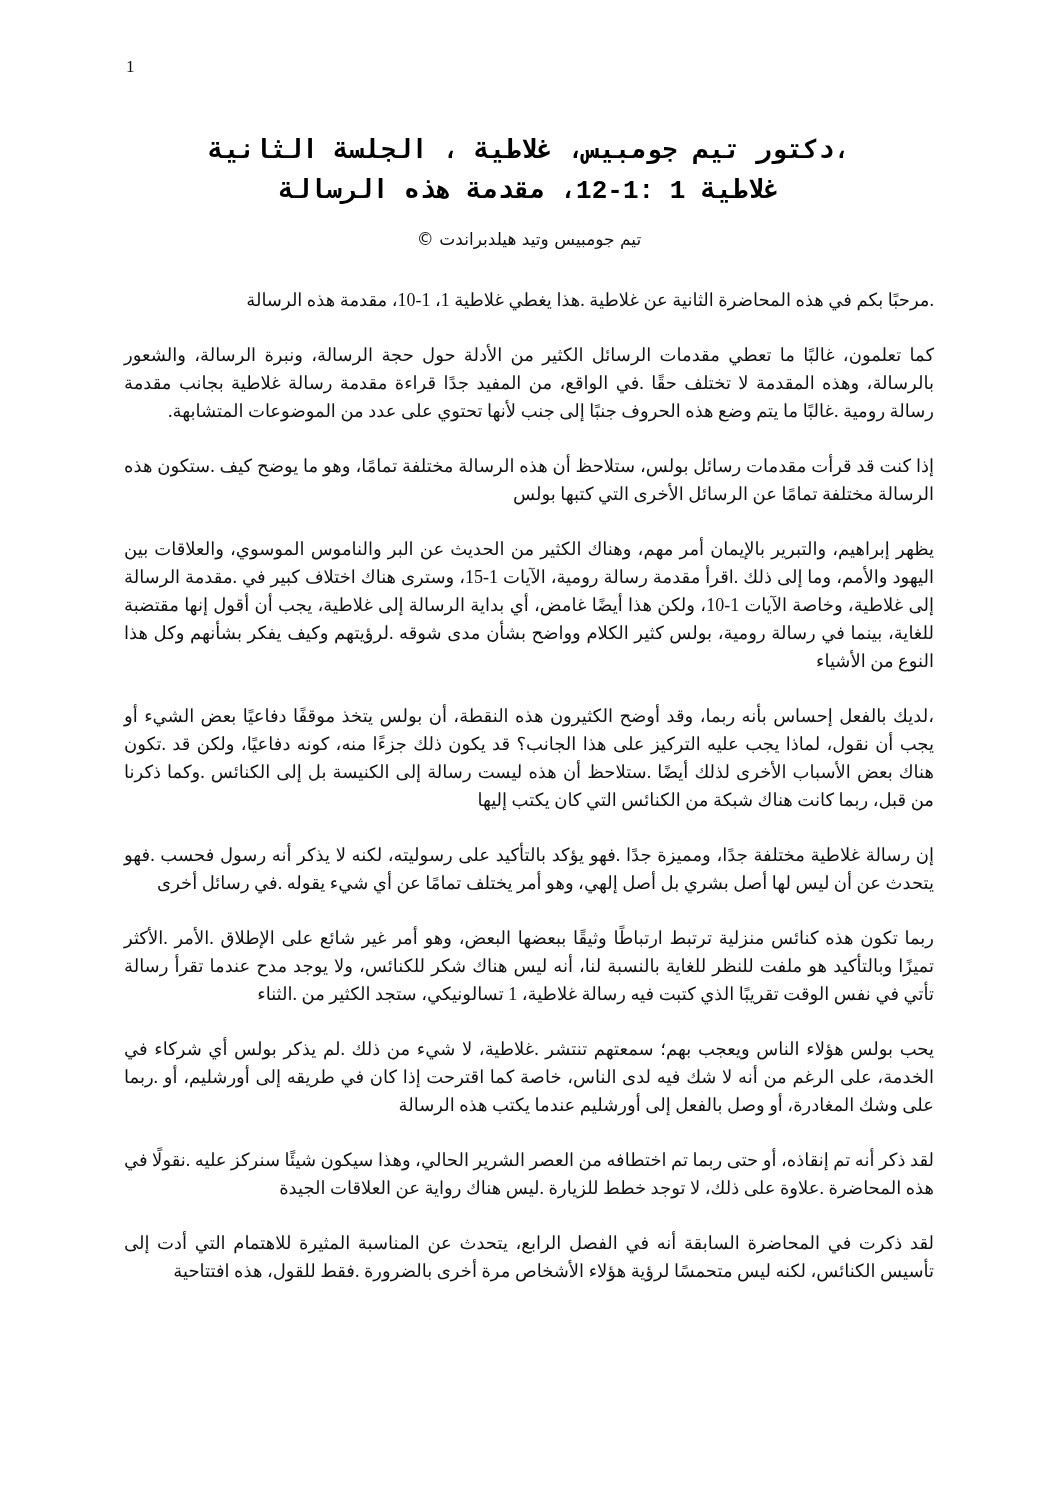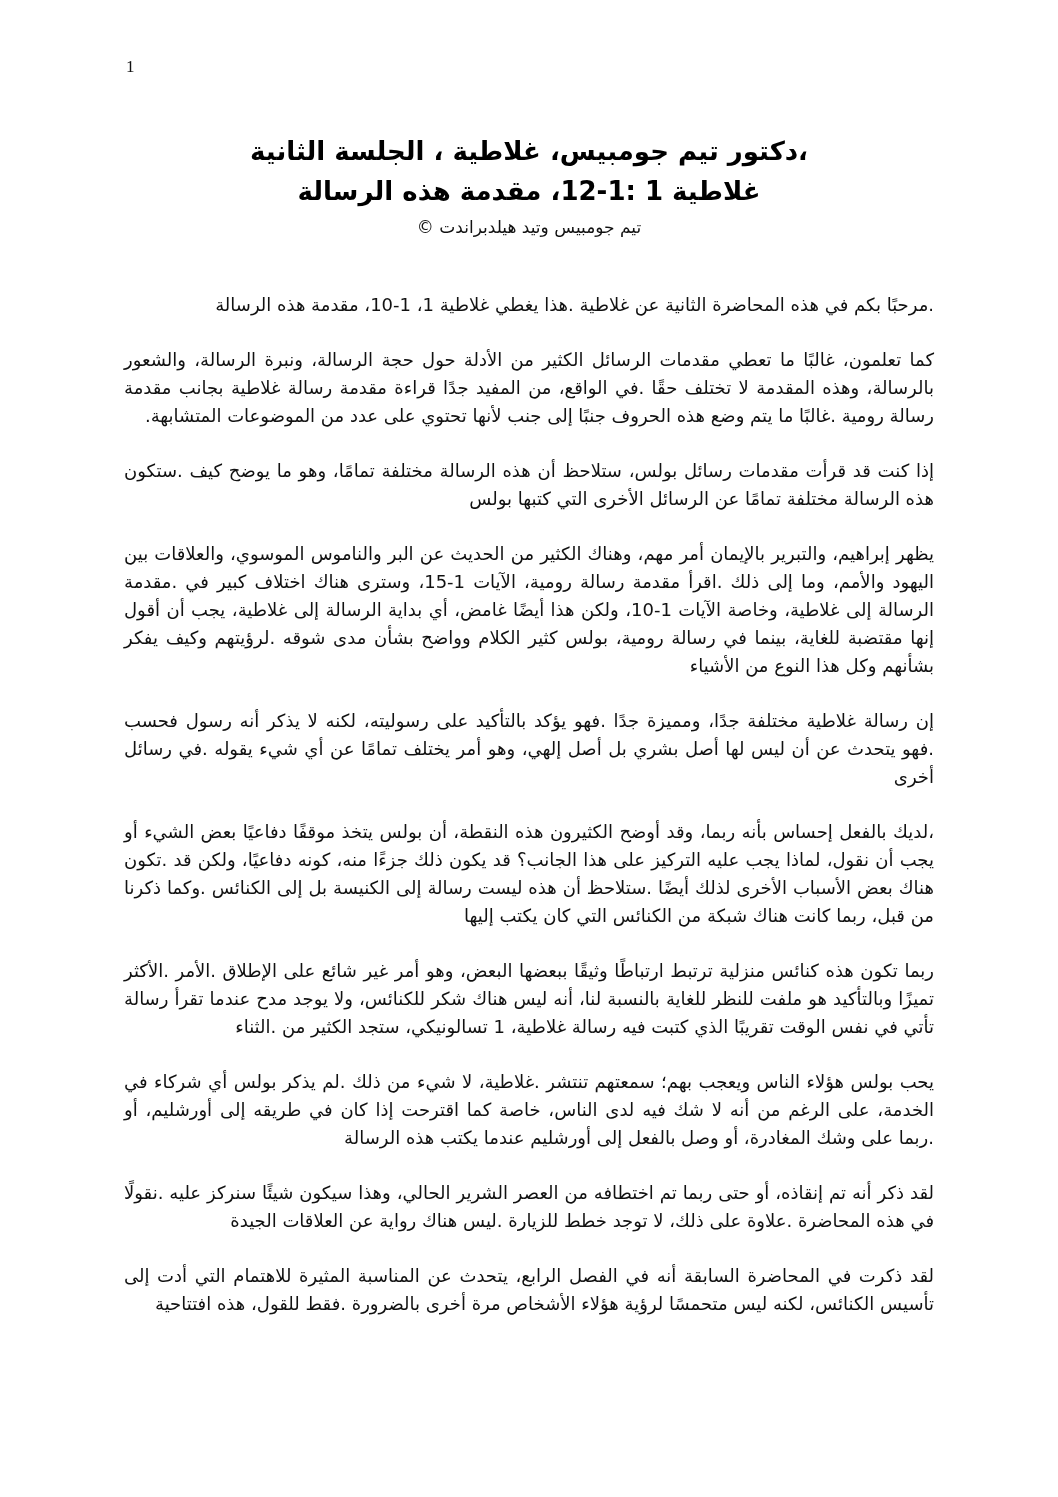--- a/index.html
+++ b/index.html
@@ -31,38 +31,40 @@
     right: 124px;
     direction: rtl;
   }
   .title {
     margin: 0;
     text-align: center;
     font-weight: bold;
     font-size: 26px;
     line-height: 40px;
     color: #000000;
+    font-family: Liberation Mono, monospace;
   }
   .title-line {
     display: block;
   }
   .byline {
-    margin-top: 4px;
+    margin-top: 16px;
     text-align: center;
     font-size: 17px;
     line-height: 24px;
     font-weight: normal;
     color: #111111;
   }
   .body-text {
-    margin-top: 52px;
+    margin-top: 35px;
     font-size: 18px;
     line-height: 28px;
     text-align: justify;
     color: #111111;
+    font-family: Liberation Serif, serif;
   }
   .body-text p {
     margin: 0 0 27px 0;
   }
 </style>
 </head>
 <body>
 
 <div class="page">
 
@@ -75,22 +77,22 @@
       <span class="title-line">غلاطية 1 :1-12، مقدمة هذه الرسالة</span>
     </h1>
 
     <div class="byline">تيم جومبيس وتيد هيلدبراندت ©</div>
 
     <div class="body-text">
       <p>.مرحبًا بكم في هذه المحاضرة الثانية عن غلاطية .هذا يغطي غلاطية 1، 1-10، مقدمة هذه الرسالة</p>
       <p>كما تعلمون، غالبًا ما تعطي مقدمات الرسائل الكثير من الأدلة حول حجة الرسالة، ونبرة الرسالة، والشعور بالرسالة، وهذه المقدمة لا تختلف حقًا .في الواقع، من المفيد جدًا قراءة مقدمة رسالة غلاطية بجانب مقدمة رسالة رومية .غالبًا ما يتم وضع هذه الحروف جنبًا إلى جنب لأنها تحتوي على عدد من الموضوعات المتشابهة.</p>
       <p>إذا كنت قد قرأت مقدمات رسائل بولس، ستلاحظ أن هذه الرسالة مختلفة تمامًا، وهو ما يوضح كيف .ستكون هذه الرسالة مختلفة تمامًا عن الرسائل الأخرى التي كتبها بولس</p>
       <p>يظهر إبراهيم، والتبرير بالإيمان أمر مهم، وهناك الكثير من الحديث عن البر والناموس الموسوي، والعلاقات بين اليهود والأمم، وما إلى ذلك .اقرأ مقدمة رسالة رومية، الآيات 1-15، وسترى هناك اختلاف كبير في .مقدمة الرسالة إلى غلاطية، وخاصة الآيات 1-10، ولكن هذا أيضًا غامض، أي بداية الرسالة إلى غلاطية، يجب أن أقول إنها مقتضبة للغاية، بينما في رسالة رومية، بولس كثير الكلام وواضح بشأن مدى شوقه .لرؤيتهم وكيف يفكر بشأنهم وكل هذا النوع من الأشياء</p>
+      <p>،لديك بالفعل إحساس بأنه ربما، وقد أوضح الكثيرون هذه النقطة، أن بولس يتخذ موقفًا دفاعيًا بعض الشيء أو يجب أن نقول، لماذا يجب عليه التركيز على هذا الجانب؟ قد يكون ذلك جزءًا منه، كونه دفاعيًا، ولكن قد .تكون هناك بعض الأسباب الأخرى لذلك أيضًا .ستلاحظ أن هذه ليست رسالة إلى الكنيسة بل إلى الكنائس .وكما ذكرنا من قبل، ربما كانت هناك شبكة من الكنائس التي كان يكتب إليها</p>
       <p>إن رسالة غلاطية مختلفة جدًا، ومميزة جدًا .فهو يؤكد بالتأكيد على رسوليته، لكنه لا يذكر أنه رسول فحسب .فهو يتحدث عن أن ليس لها أصل بشري بل أصل إلهي، وهو أمر يختلف تمامًا عن أي شيء يقوله .في رسائل أخرى</p>
-      <p>،لديك بالفعل إحساس بأنه ربما، وقد أوضح الكثيرون هذه النقطة، أن بولس يتخذ موقفًا دفاعيًا بعض الشيء أو يجب أن نقول، لماذا يجب عليه التركيز على هذا الجانب؟ قد يكون ذلك جزءًا منه، كونه دفاعيًا، ولكن قد .تكون هناك بعض الأسباب الأخرى لذلك أيضًا .ستلاحظ أن هذه ليست رسالة إلى الكنيسة بل إلى الكنائس .وكما ذكرنا من قبل، ربما كانت هناك شبكة من الكنائس التي كان يكتب إليها</p>
       <p>ربما تكون هذه كنائس منزلية ترتبط ارتباطًا وثيقًا ببعضها البعض، وهو أمر غير شائع على الإطلاق .الأمر .الأكثر تميزًا وبالتأكيد هو ملفت للنظر للغاية بالنسبة لنا، أنه ليس هناك شكر للكنائس، ولا يوجد مدح عندما تقرأ رسالة تأتي في نفس الوقت تقريبًا الذي كتبت فيه رسالة غلاطية، 1 تسالونيكي، ستجد الكثير من .الثناء</p>
       <p>يحب بولس هؤلاء الناس ويعجب بهم؛ سمعتهم تنتشر .غلاطية، لا شيء من ذلك .لم يذكر بولس أي شركاء في الخدمة، على الرغم من أنه لا شك فيه لدى الناس، خاصة كما اقترحت إذا كان في طريقه إلى أورشليم، أو .ربما على وشك المغادرة، أو وصل بالفعل إلى أورشليم عندما يكتب هذه الرسالة</p>
       <p>لقد ذكر أنه تم إنقاذه، أو حتى ربما تم اختطافه من العصر الشرير الحالي، وهذا سيكون شيئًا سنركز عليه .نقولًا في هذه المحاضرة .علاوة على ذلك، لا توجد خطط للزيارة .ليس هناك رواية عن العلاقات الجيدة</p>
       <p>لقد ذكرت في المحاضرة السابقة أنه في الفصل الرابع، يتحدث عن المناسبة المثيرة للاهتمام التي أدت إلى تأسيس الكنائس، لكنه ليس متحمسًا لرؤية هؤلاء الأشخاص مرة أخرى بالضرورة .فقط للقول، هذه افتتاحية</p>
     </div>
 
   </div>
 
 </div>
 

